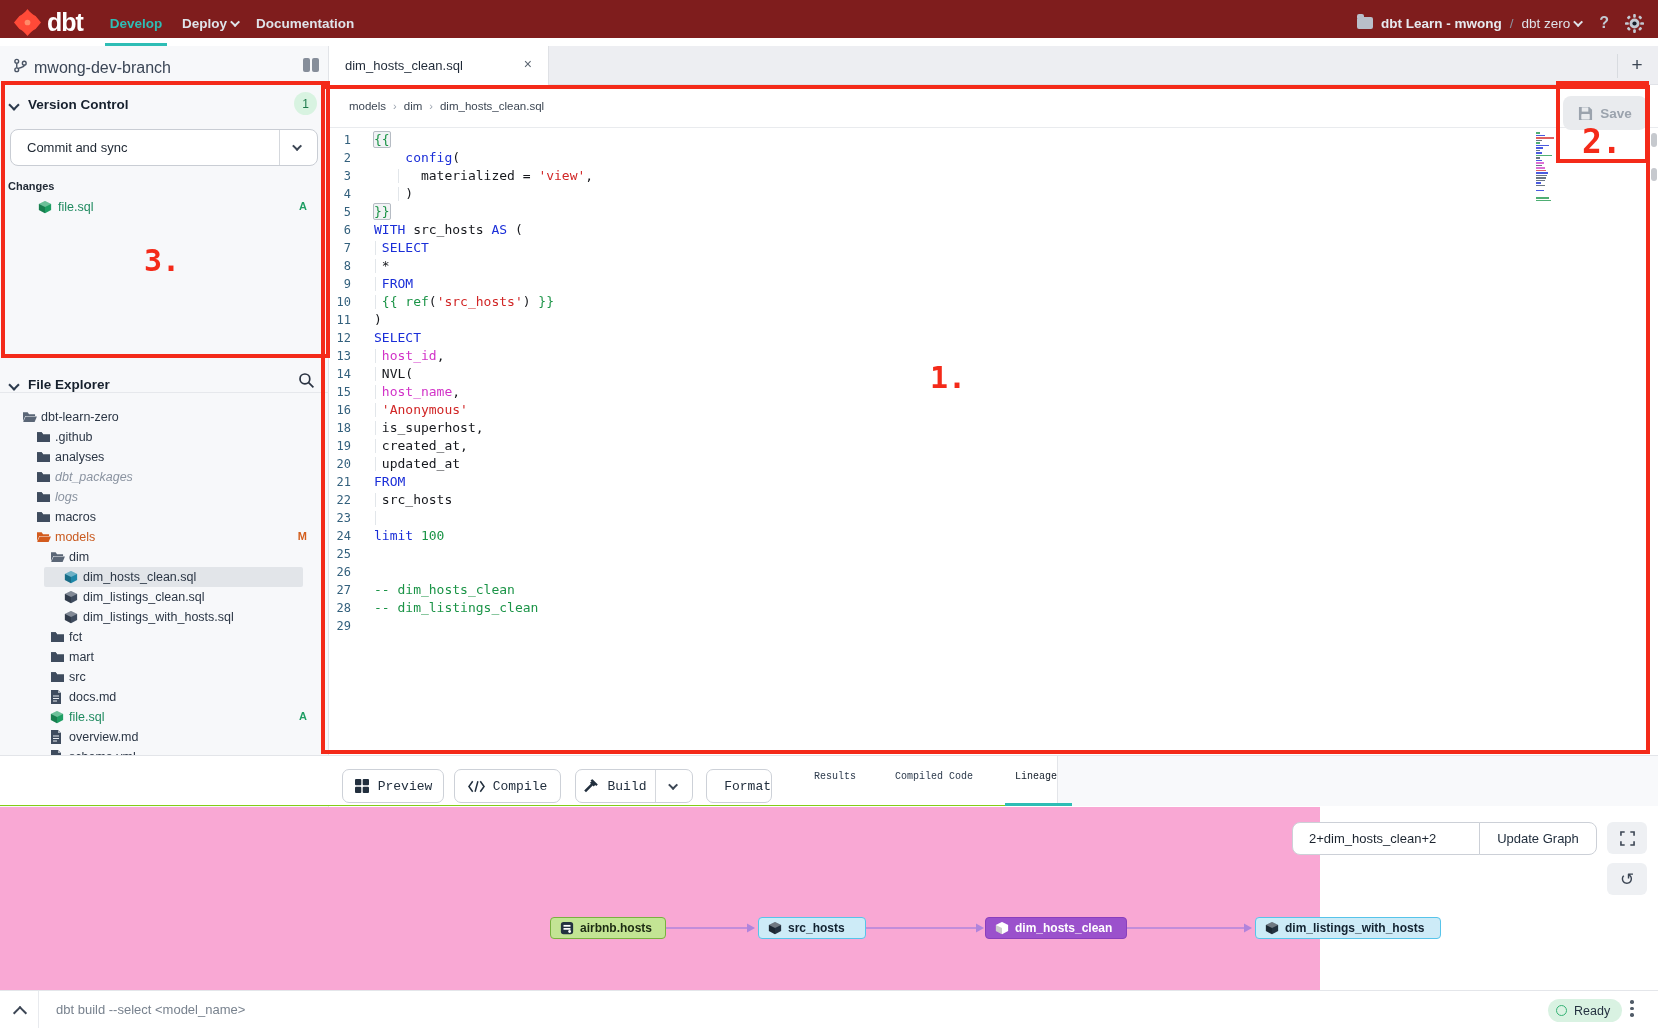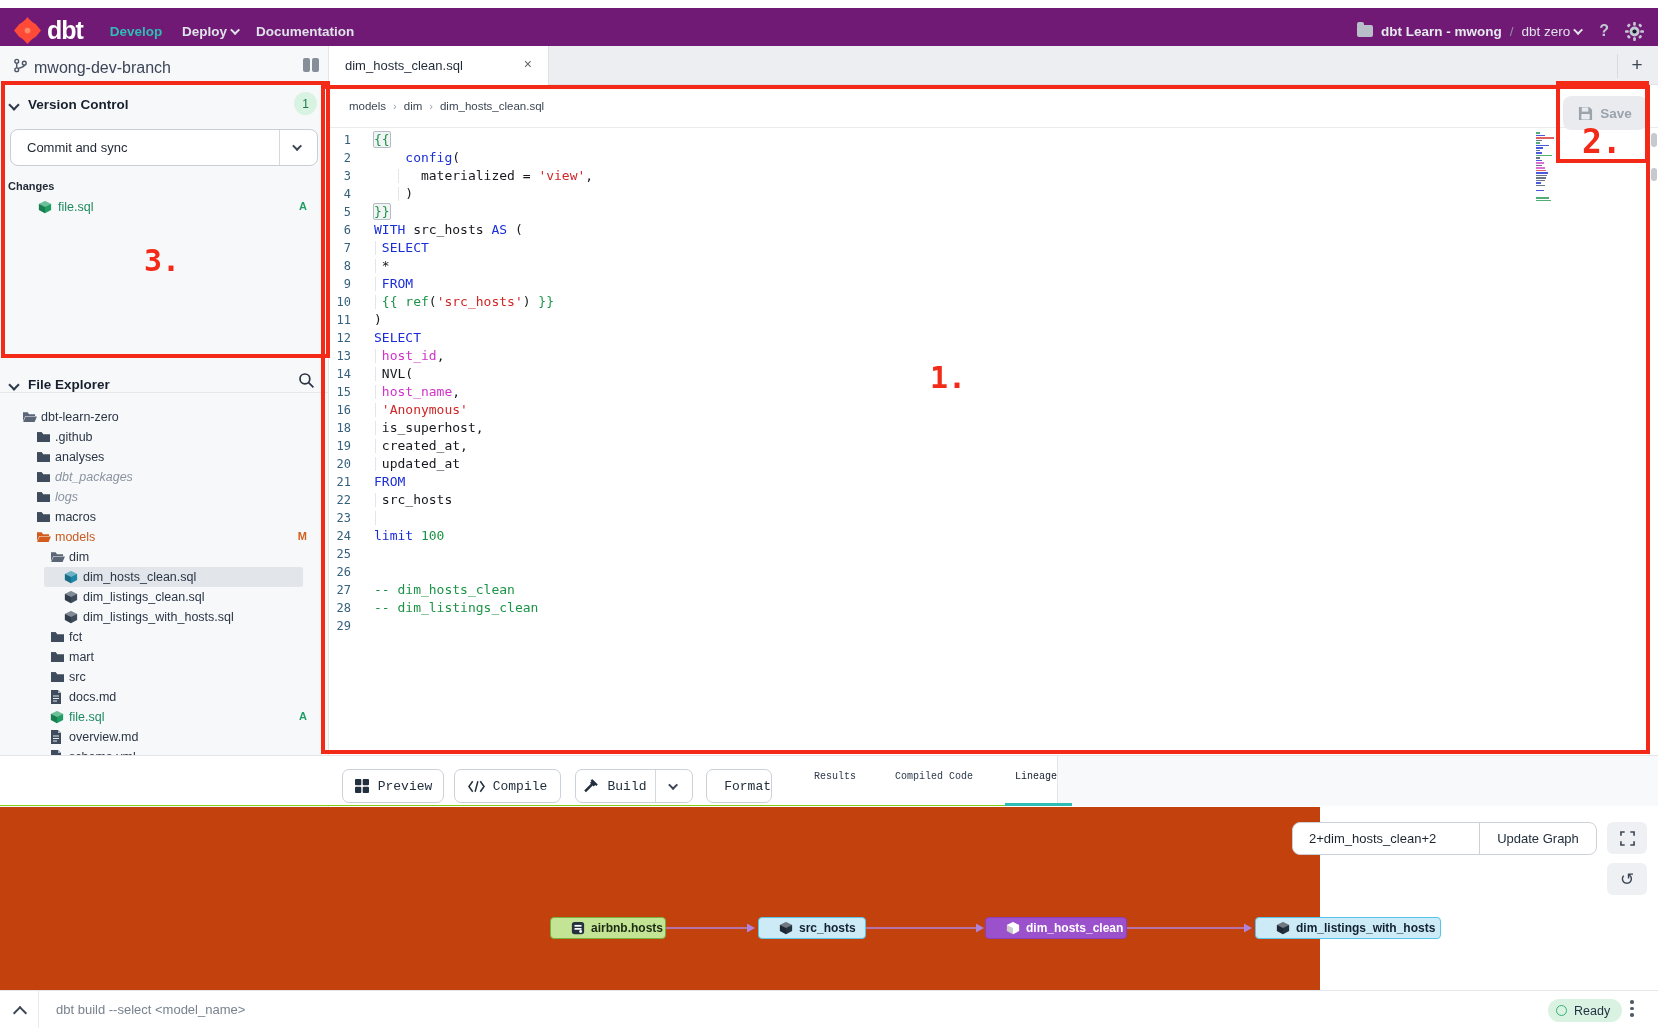--- a/index.html
+++ b/index.html
@@ -1,21 +1,21 @@
 <!DOCTYPE html>
 <html><head>
 <meta charset="utf-8">
 <style>
   * { box-sizing: border-box; margin: 0; padding: 0; }
   html,body { width:1658px; height:1028px; overflow:hidden; background:#fff;
     font-family:"Liberation Sans", sans-serif; }
   #app { position:relative; width:1658px; height:1028px; background:#fff; }
 
   
-  #topbar { position:absolute; left:0; top:8px; width:1658px; height:38px; background:#701a75; }
+  #topbar { position:absolute; left:0; top:0; width:1658px; height:38px; background:#7f1d1d; }
   #logo { position:absolute; left:14px; top:8px; display:flex; align-items:center; gap:6px; }
   #brand { color:#fff; font-weight:bold; font-size:25px; letter-spacing:-1px; }
   .navitem { position:absolute; top:0; height:46px; display:flex; align-items:center; gap:6px;
     color:#dfe3e9; font-size:13.5px; font-weight:600; cursor:pointer; }
   #nav-develop { left:105px; width:62px; justify-content:center; color:#2ebdb5; }
   #nav-develop-underline { position:absolute; left:105px; top:43px; width:62px; height:3px; background:#2ebdb5; }
   #nav-deploy { left:182px; }
   #nav-docs { left:256px; }
   .caret { width:7px; height:7px; border-left:2px solid currentColor; border-bottom:2px solid currentColor;
     transform:rotate(-45deg) translateY(-2px); display:inline-block; }
@@ -117,34 +117,34 @@
   #btn-format { left:706px; width:66px;justify-content:flex-end; }
   #toolbar-vdiv { position:absolute; left:1057px; top:0; width:1px; height:50px; background:#e3e5e9; }
   #tabs-bg { position:absolute; left:1058px; top:0; width:600px; height:50px; background:#f8f9fb; }
   .ptab { position:absolute; top:15px; font-size:10px; color:#2c3a4c; cursor:pointer; }
   #ptab-results { left:814px; }
   #ptab-compiled { left:895px; }
   #ptab-lineage { left:1015px; color:#121c28; }
   #ptab-underline { position:absolute; left:1005px; top:47px; width:67px; height:3px; background:#2ebdb5; }
 
   
-  #lineage { position:absolute; left:0; top:807px; width:1320px; height:183px; background:#c2410c; }
+  #lineage { position:absolute; left:0; top:807px; width:1320px; height:183px; background:#f9a8d4; }
   #selector-input { position:absolute; left:1292px; top:15px; width:188px; height:33px; background:#fff;
     border:1px solid #ccd0d7; border-radius:8px 0 0 8px; font-size:13px; color:#1b242f; padding-left:16px;
     font-family:inherit; }
   #update-graph { position:absolute; left:1479px; top:15px; width:118px; height:33px; background:#fff;
     border:1px solid #ccd0d7; border-radius:0 8px 8px 0; font-size:13px; color:#222f3e; cursor:pointer;
     font-family:inherit; }
   #fullscreen-btn, #reset-btn { position:absolute; left:1607px; width:40px; height:32px; background:#eef0f3;
     border:none; border-radius:6px; cursor:pointer; color:#3c4654; }
   #fullscreen-btn { top:15px; }
   #reset-btn { top:56px; font-size:17px; line-height:17px; }
   #edges-svg { position:absolute; left:0; top:0; width:1658px; height:183px; }
   .lnode { position:absolute; top:110px; height:22px; border-radius:4px; display:flex; align-items:center;
-    gap:6px; padding:0 8px 0 20px; font-size:12px; font-weight:bold; cursor:pointer; white-space:nowrap; }
+    gap:6px; padding:0 8px 0 9px; font-size:12px; font-weight:bold; cursor:pointer; white-space:nowrap; }
   .lnode.seed  { background:#c3e494; border:1.5px solid #79b13f; color:#1c2b12; }
   .lnode.model { background:#cdebf7; border:1.5px solid #57c4ea; color:#122230; }
   .lnode.model-selected { background:#9b51cc; border:1.5px solid #8a3fbd; color:#fff; }
 
   
   #statusbar { position:absolute; left:0; top:990px; width:1658px; height:38px; background:#fff;
     border-top:1px solid #e4e6ea; }
   #sb-chevron { position:absolute; left:15px; top:17px; width:10px; height:10px;
     border-left:2.5px solid #3c4654; border-top:2.5px solid #3c4654; transform:rotate(45deg); cursor:pointer; }
   #sb-div { position:absolute; left:38px; top:0; width:1px; height:38px; background:#e8eaee; }

